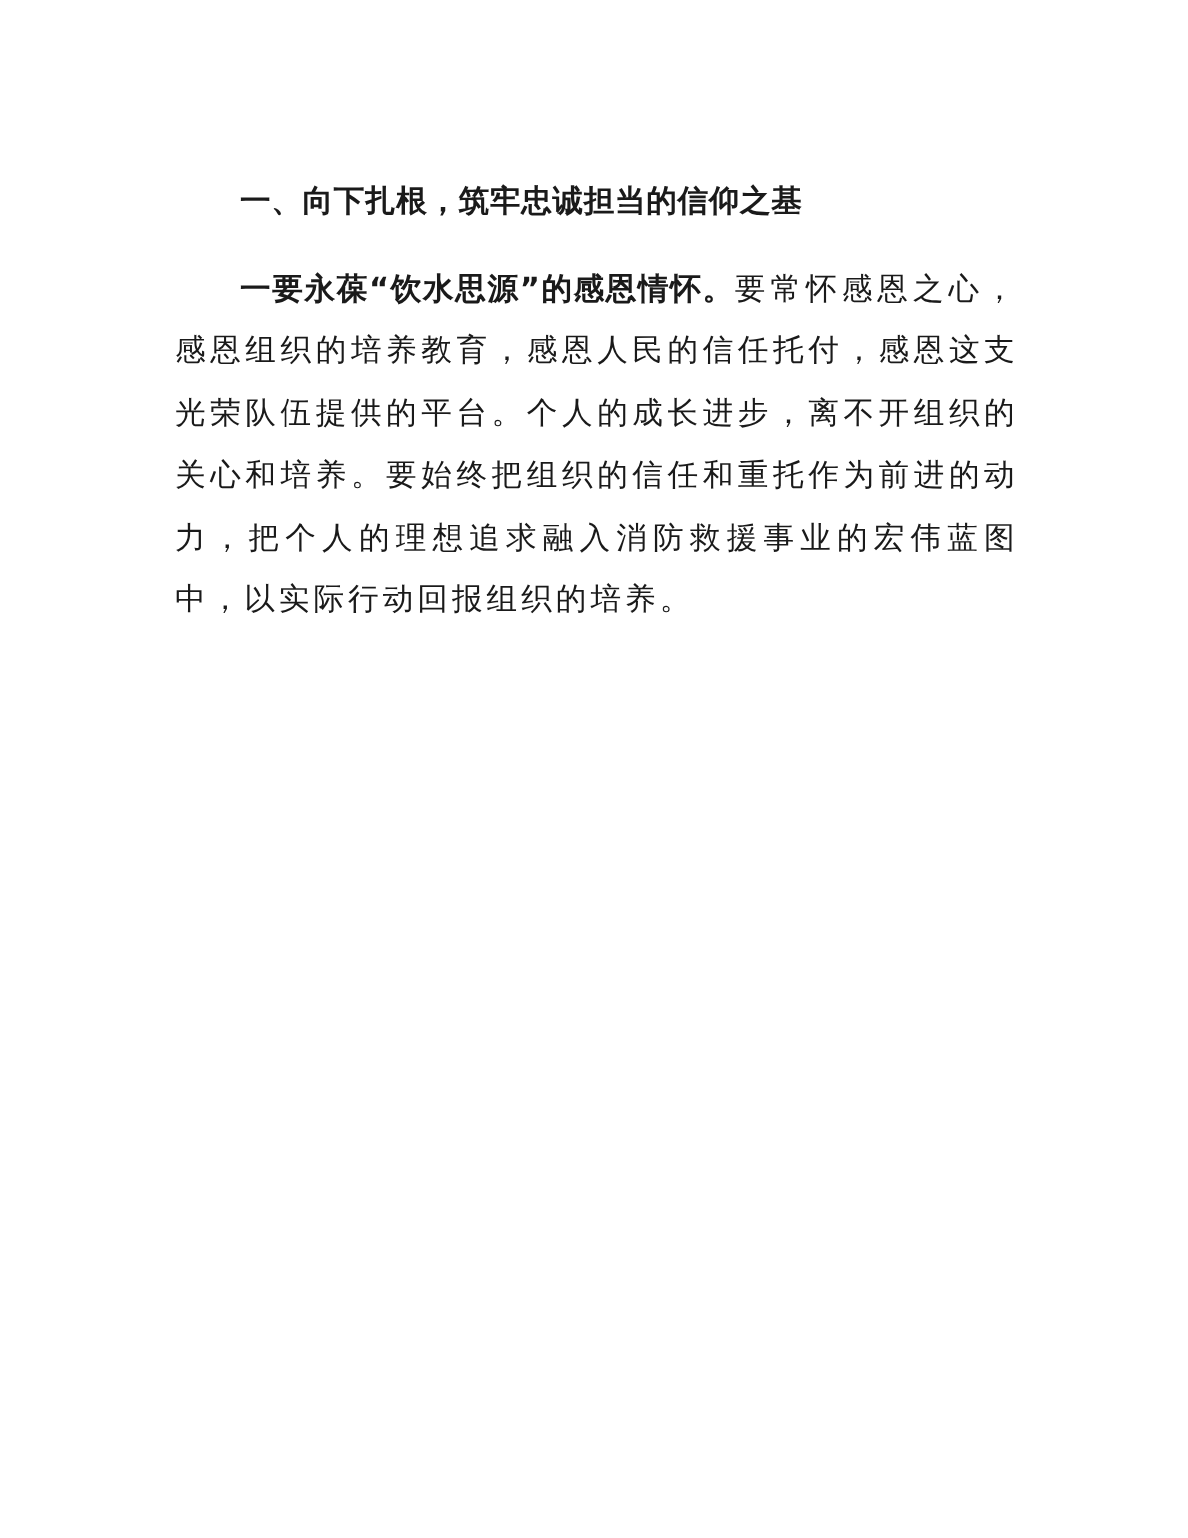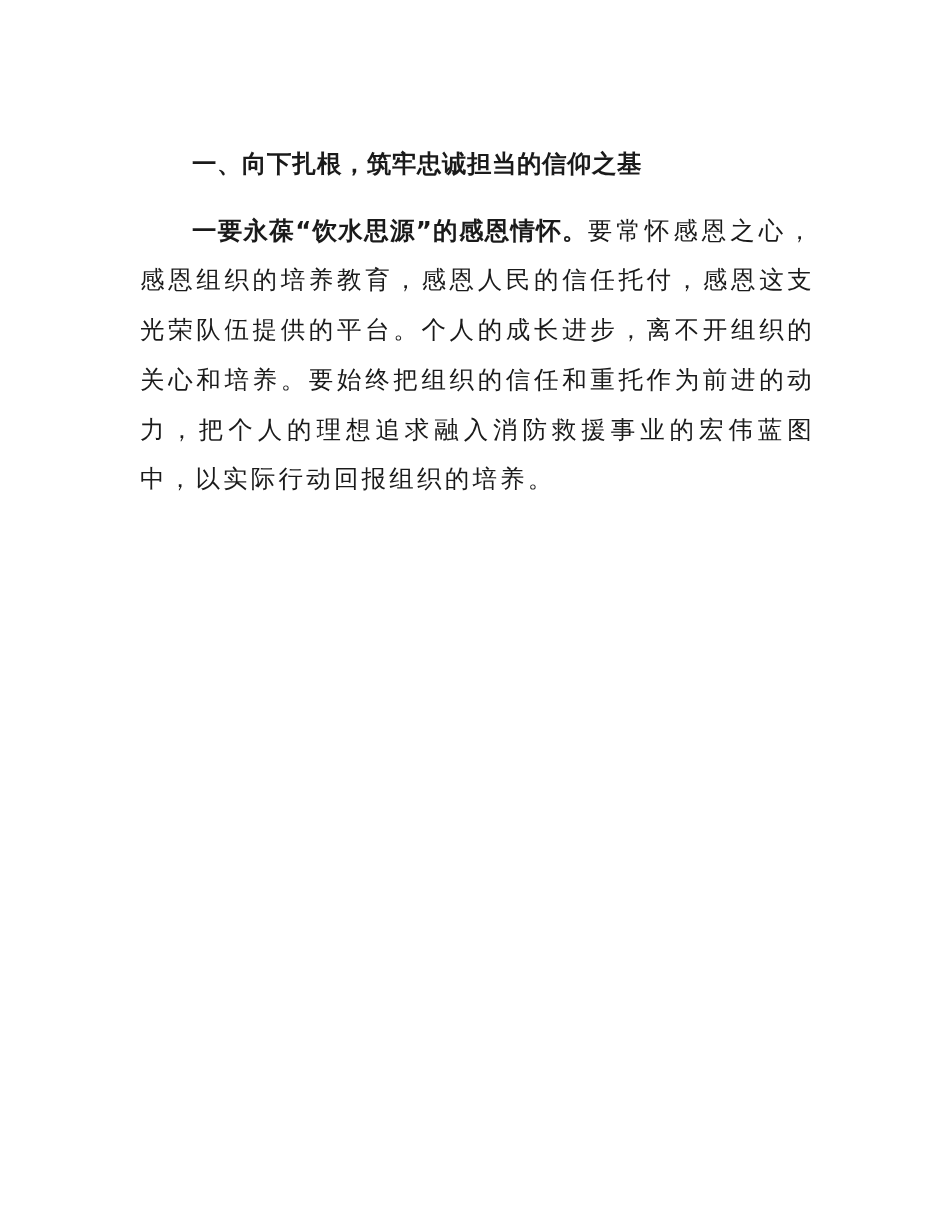--- a/index.html
+++ b/index.html
@@ -7,21 +7,21 @@
   .page {
     position: absolute; left: 140px; top: 122px; width: 675px;
     font-family: "DejaVu Serif", "Liberation Serif", serif;
     color: #1a1a1a; font-size: 24.5px; line-height: 49.7px;
     letter-spacing: 3.2px;
   }
   p { margin: 0; text-align: justify; text-align-last: left; }
   .para-gap { margin-top: 17px; }
   .indent { text-indent: 52px; }
   .heading {
-    font-family: Liberation Sans, sans-serif;
+    font-family: Liberation Mono, monospace;
     font-weight: bold; letter-spacing: 0.5px; text-indent: 52px;
     margin-top: 17px;
   }
   .lead {
     font-family: "DejaVu Sans", "Liberation Sans", sans-serif;
     font-weight: bold; letter-spacing: 0.5px;
   }
 </style>
 </head>
 <body>

